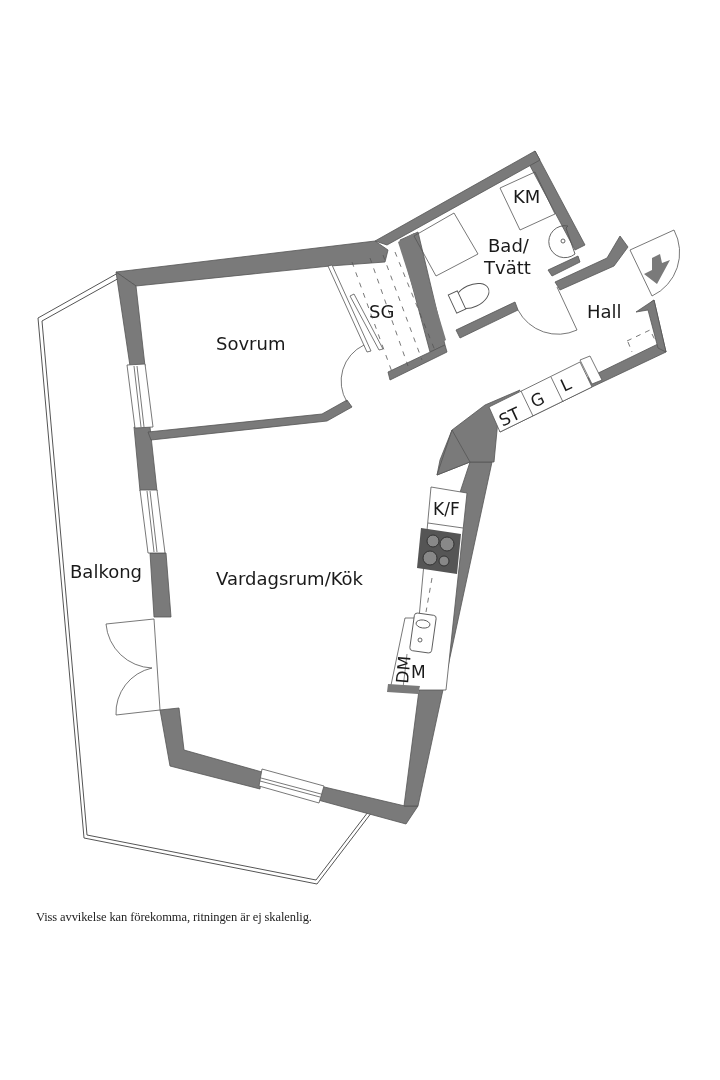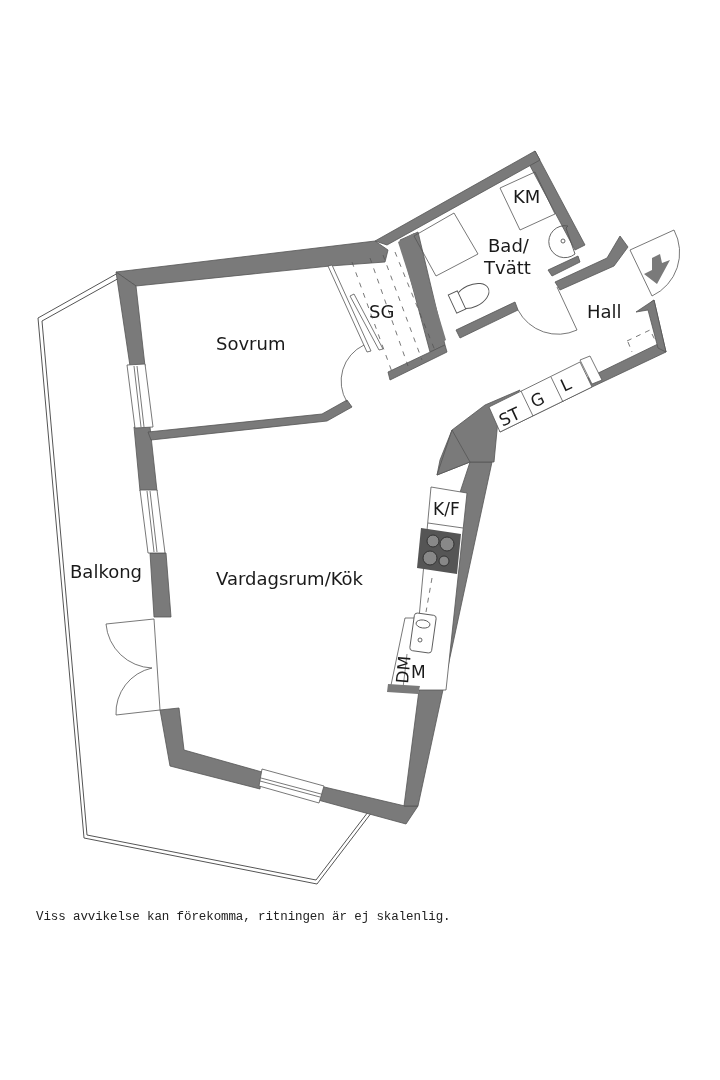--- a/index.html
+++ b/index.html
@@ -1,20 +1,20 @@
 <!DOCTYPE html>
 <html><head>
   <meta charset="utf-8">
   <style>
     html, body { margin: 0; padding: 0; background: #ffffff; }
     body { width: 720px; height: 1080px; position: relative; overflow: hidden; font-family: "DejaVu Sans", sans-serif; }
     #plan { position: absolute; left: 0; top: 0; }
     .room-label { font-family: "DejaVu Sans", sans-serif; fill: #1a1a1a; font-size: 18px; }
     .small-label { font-family: "DejaVu Sans", sans-serif; fill: #1a1a1a; font-size: 17px; }
-    .disclaimer { position: absolute; left: 36px; top: 910px; font-family: Liberation Mono, monospace; font-size: 12.5px; color: #222; letter-spacing: -0.1px; }
+    .disclaimer { position: absolute; left: 36px; top: 910px; font-family: Liberation Serif, serif; font-size: 12.5px; color: #222; letter-spacing: -0.1px; }
   </style>
 </head>
 <body>
 
 <svg id="plan" width="720" height="1080" viewBox="0 0 720 1080" xmlns="http://www.w3.org/2000/svg">
 
   <g fill="none" stroke="#555" stroke-width="1">
     <polyline points="118,273 38,318 84,838 317,884 372,812"></polyline>
     <polyline points="121,277 42,321 87,835 316,880 368,812"></polyline>
   </g>

